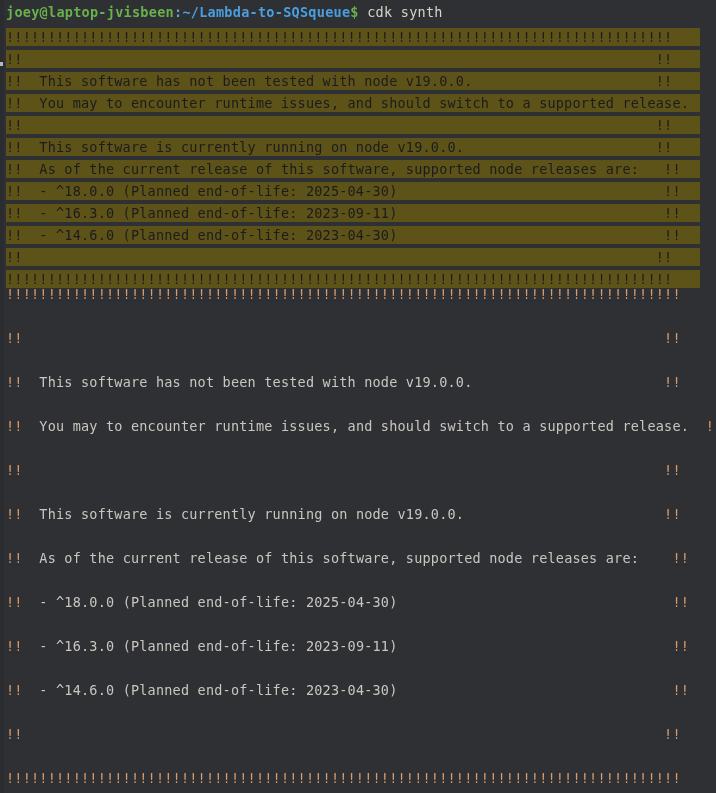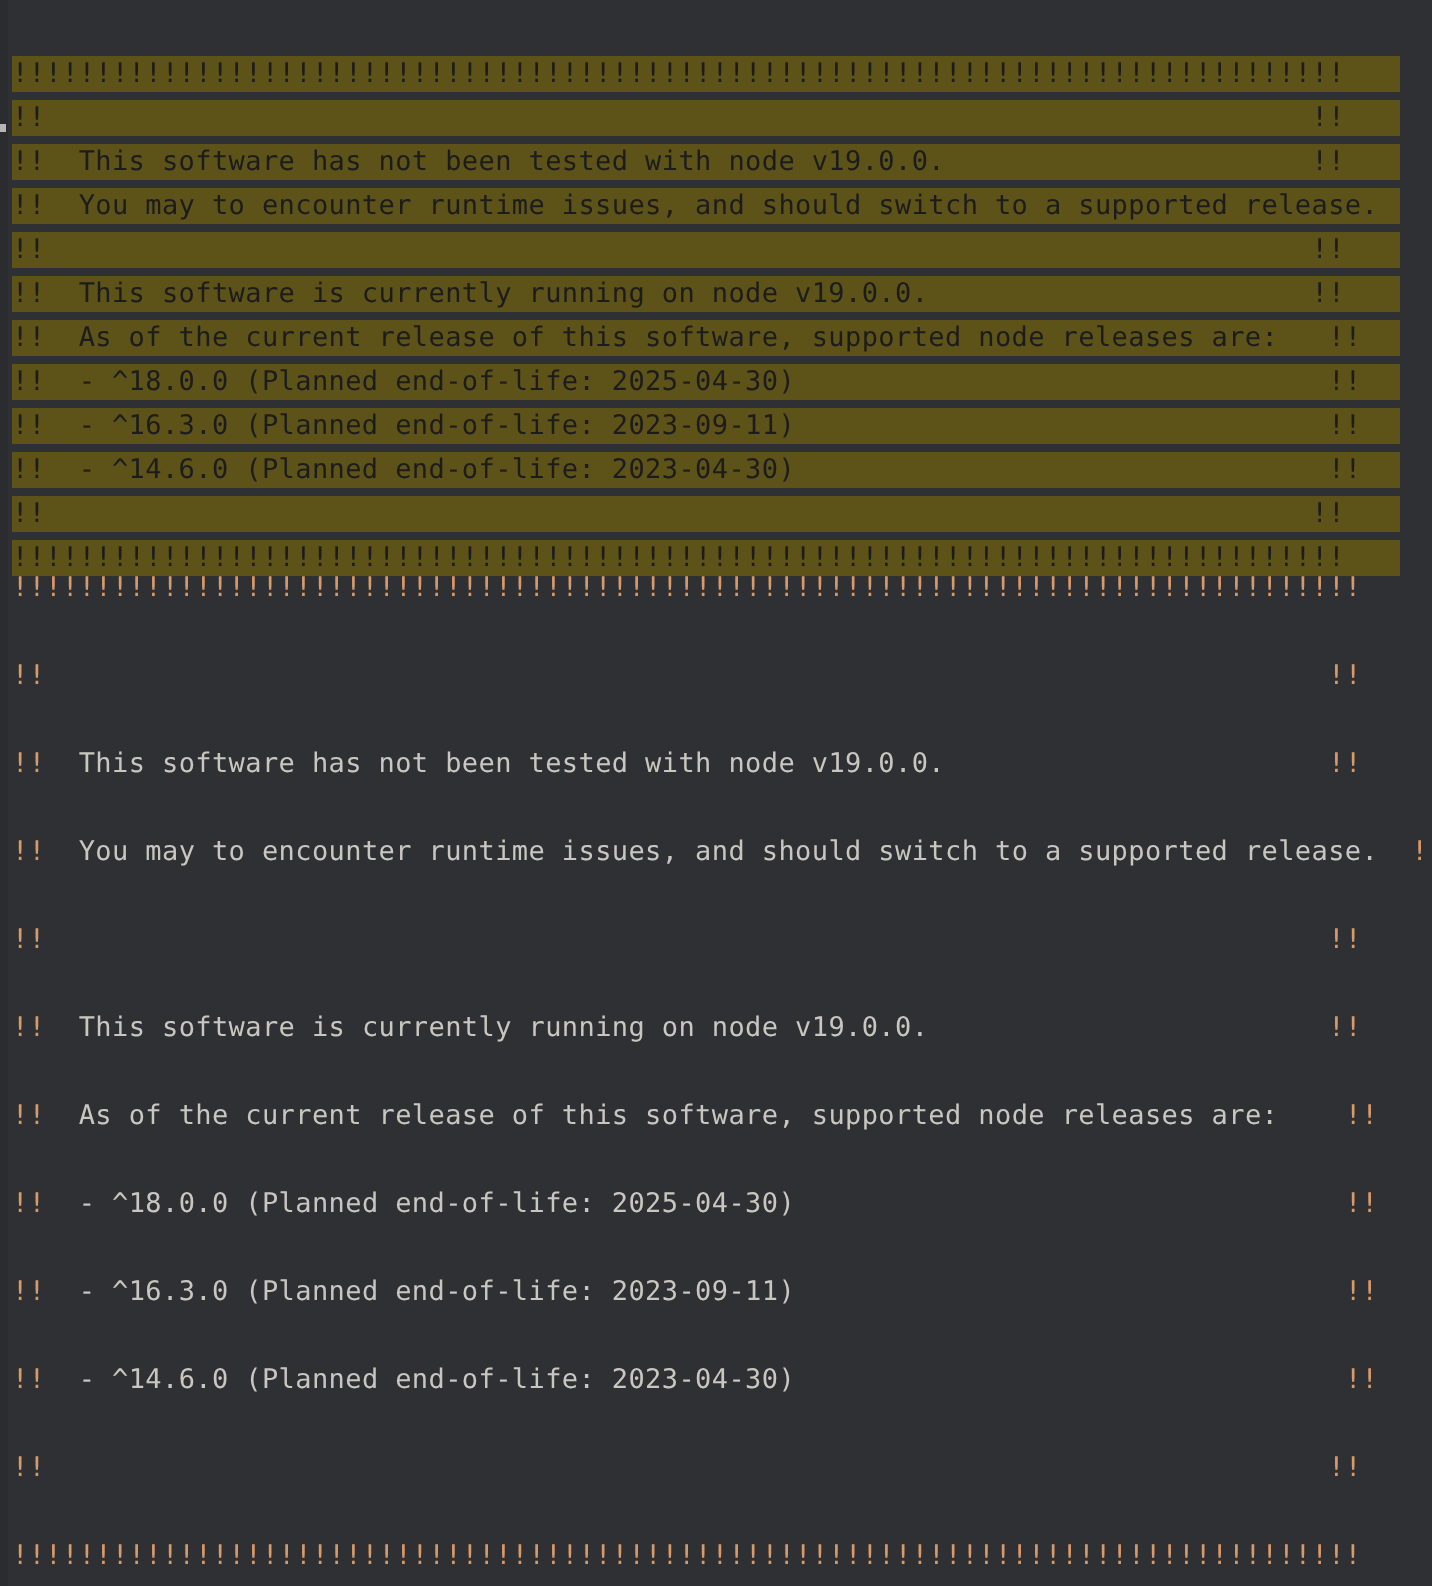--- a/index.html
+++ b/index.html
@@ -117,20 +117,21 @@
   .plain-text .bang { color: #d79a6a; }
 </style>
 </head>
 <body>
 
 <div id="terminal">
 
   <div class="window-edge"></div>
   <div class="edge-mark"></div>
 
+  <div class="prompt-line"><span class="prompt-user">joey@laptop-jvisbeen</span><span class="prompt-colon">:</span><span class="prompt-path">~/Lambda-to-SQSqueue</span><span class="prompt-dollar">$</span><span class="prompt-cmd"> cdk synth</span></div>
 
   <div class="hl-block">
     <div class="hl-row">
       <div class="hl-bar"></div>
       <div class="hl-text">!!!!!!!!!!!!!!!!!!!!!!!!!!!!!!!!!!!!!!!!!!!!!!!!!!!!!!!!!!!!!!!!!!!!!!!!!!!!!!!!</div>
     </div>
     <div class="hl-row">
       <div class="hl-bar"></div>
       <div class="hl-text">!!                                                                            !!</div>
     </div>

